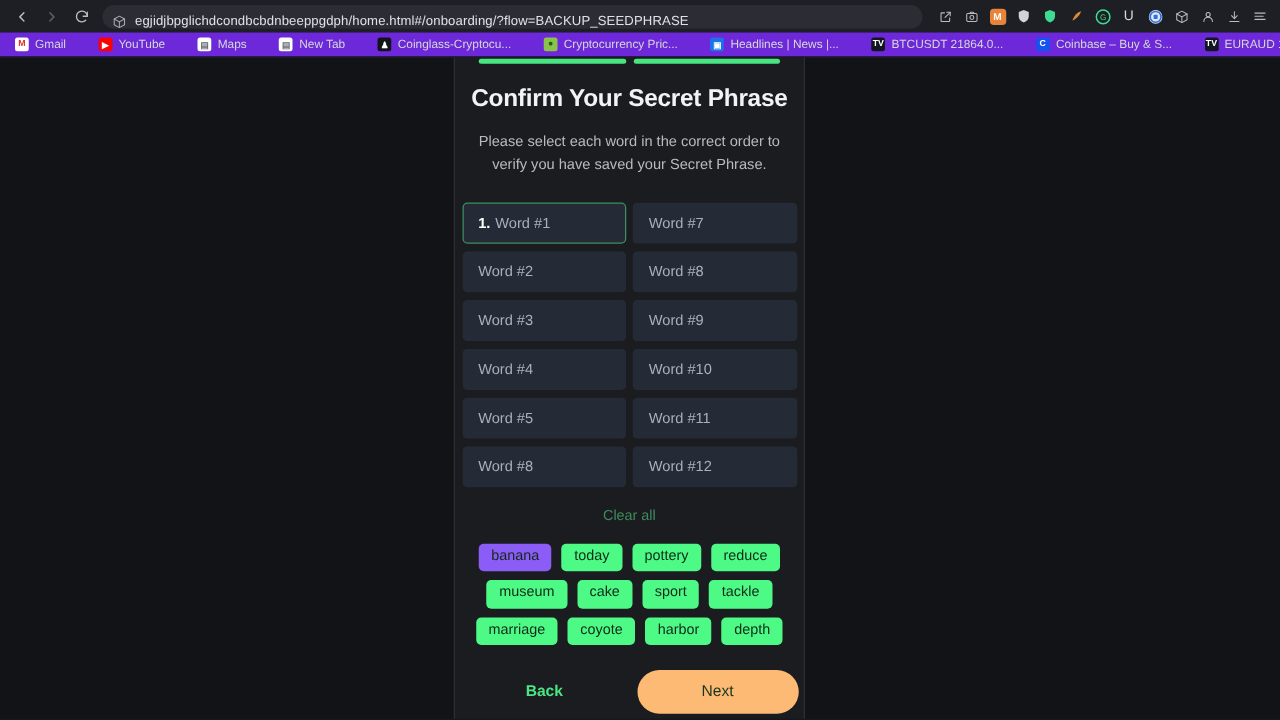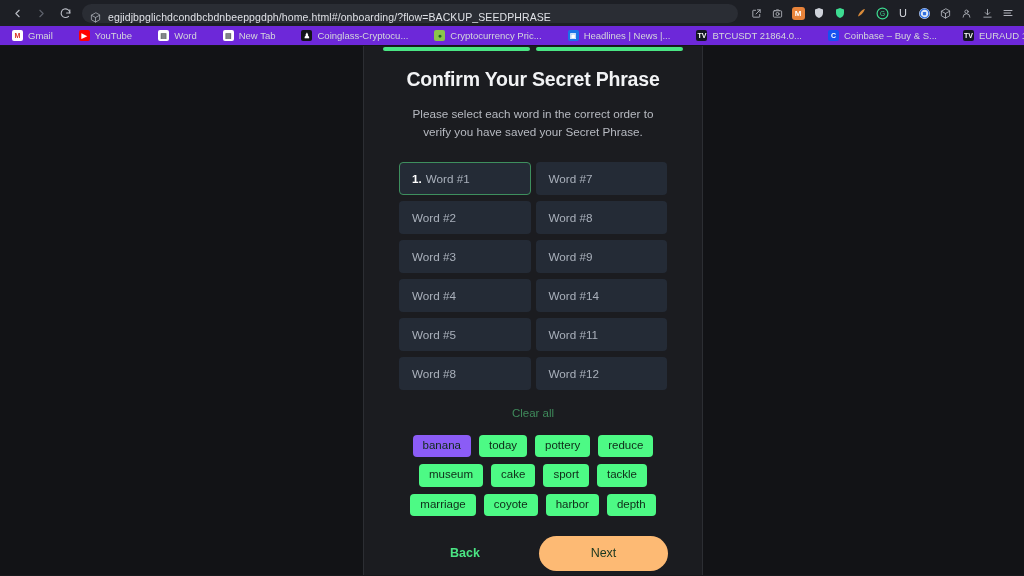--- a/index.html
+++ b/index.html
@@ -100,21 +100,21 @@
   
   .page {
     position: relative;
     width: 1024px;
     height: 529px;
     background: #121316;
   }
   .panel {
     position: absolute;
     left: 363px; top: 0;
-    width: 340px; height: 529px;
+    width: 281px; height: 529px;
     background: #1b1c20;
     border-left: 1px solid #2c2e33;
     border-right: 1px solid #2c2e33;
     display: flex;
     flex-direction: column;
     align-items: center;
     overflow: hidden;
   }
 
   .progress-row {
@@ -342,21 +342,21 @@
     <div class="bm">
       <span class="bm-ico" style="background: rgb(255, 255, 255); color: rgb(217, 48, 37);">M</span>
       <span class="bm-label">Gmail</span>
     </div>
     <div class="bm">
       <span class="bm-ico" style="background: rgb(255, 0, 0); color: rgb(255, 255, 255);">▶</span>
       <span class="bm-label">YouTube</span>
     </div>
     <div class="bm">
       <span class="bm-ico" style="background: rgb(255, 255, 255); color: rgb(95, 99, 104);">▤</span>
-      <span class="bm-label">Word</span>
+      <span class="bm-label">Maps</span>
     </div>
     <div class="bm">
       <span class="bm-ico" style="background: rgb(255, 255, 255); color: rgb(95, 99, 104);">▤</span>
       <span class="bm-label">New Tab</span>
     </div>
     <div class="bm">
       <span class="bm-ico" style="background: rgb(17, 20, 24); color: rgb(255, 255, 255);">♟</span>
       <span class="bm-label">Coinglass-Cryptocu...</span>
     </div>
     <div class="bm">
@@ -419,21 +419,21 @@
         <div class="slot">
           <span>Word #7</span>
         </div>
         <div class="slot">
           <span>Word #8</span>
         </div>
         <div class="slot">
           <span>Word #9</span>
         </div>
         <div class="slot">
-          <span>Word #14</span>
+          <span>Word #10</span>
         </div>
         <div class="slot">
           <span>Word #11</span>
         </div>
         <div class="slot">
           <span>Word #12</span>
         </div>
       </div>
 
     <div class="clear-all">Clear all</div>

